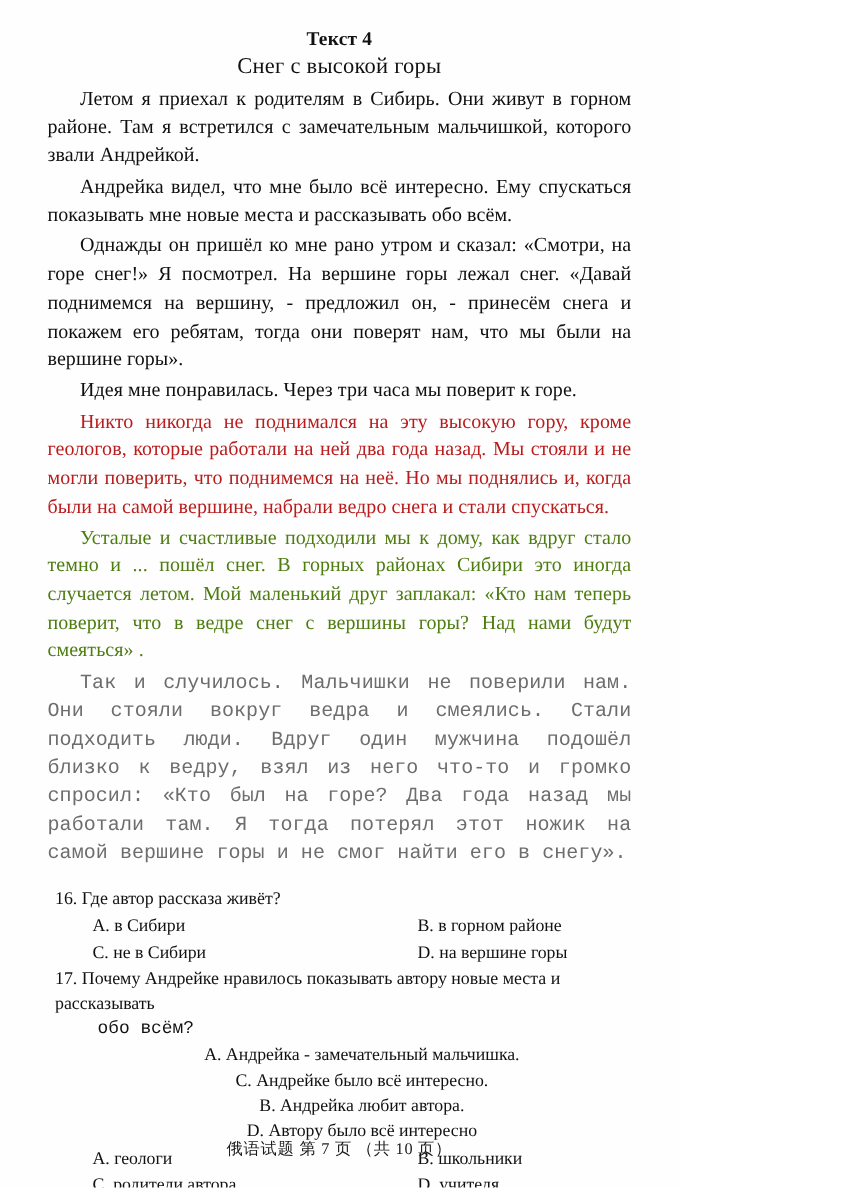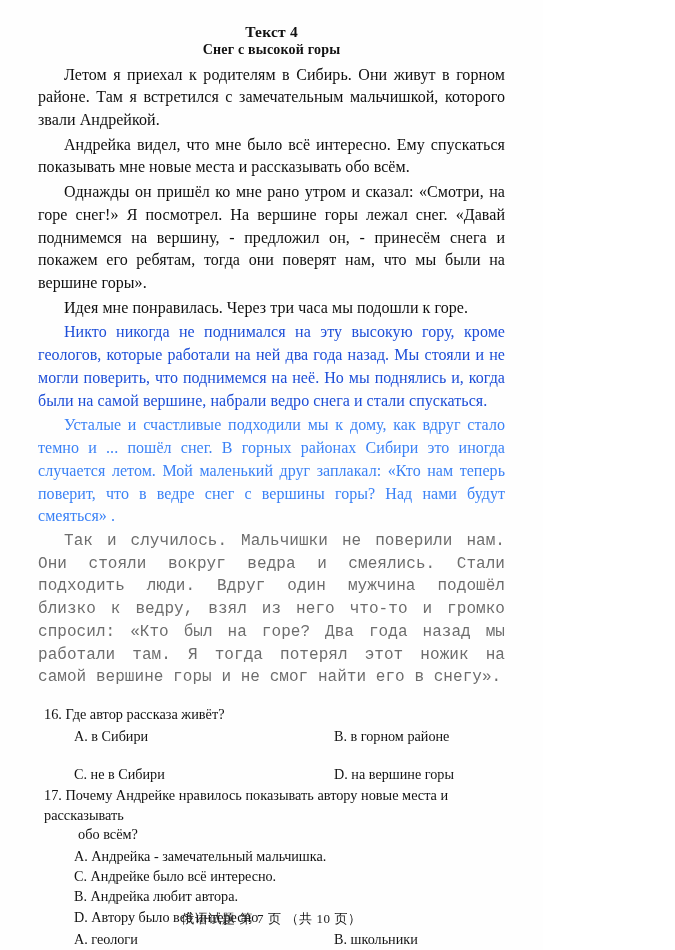--- a/index.html
+++ b/index.html
@@ -28,36 +28,36 @@
     text-align: center;
     margin-bottom: 4px;
   }
   .text-label {
     font-size: 15.5px;
     font-weight: bold;
     line-height: 1.25;
     letter-spacing: 0.2px;
   }
   .text-heading {
-    font-size: 14px;
-    font-weight: bold;
+    font-size: 18px;
+    font-weight: normal;
     line-height: 1.3;
     letter-spacing: 0.2px;
   }
   .body-par {
     font-size: 16px;
     line-height: 1.42;
     text-align: justify;
     text-indent: 26px;
     margin: 0 0 2px 0;
     letter-spacing: 0.05px;
     color: #0f0f0f;
   }
-  .faded-1 { color: #1d4ed8; }
-  .faded-2 { color: #3b82f6; }
+  .faded-1 { color: #b91c1c; }
+  .faded-2 { color: #4d7c0f; }
   .faded-3 { color: #6d6d6d; font-family: Liberation Mono, monospace; }
 
   .questions {
     margin-top: 16px;
   }
   .q-block {
     margin-bottom: 2px;
   }
   .q-stem {
     font-size: 14.3px;
@@ -66,34 +66,36 @@
     margin: 0 0 1px 0;
     padding-left: 6px;
     text-align: left;
   }
   .q-stem .qnum {
     display: inline;
   }
   .q-stem-cont {
     display: block;
     padding-left: 34px;
+    font-family: Liberation Mono, monospace;
   }
   .opts-grid {
     display: grid;
     grid-template-columns: 260px 1fr;
     padding-left: 36px;
-    row-gap: 18px;
+    row-gap: 1px;
   }
   .opt {
     font-size: 14.2px;
     line-height: 1.42;
     white-space: nowrap;
   }
   .opts-list .opt {
     padding-left: 36px;
+    text-align: center;
   }
   .footer {
     position: absolute;
     left: 0;
     right: 0;
     bottom: 22px;
     text-align: center;
     font-size: 13px;
     letter-spacing: 0.6px;
     color: #1a1a1a;
@@ -106,21 +108,21 @@
 
   <div class="title-block">
     <div class="text-label">Текст 4</div>
     <div class="text-heading">Снег с высокой горы</div>
   </div>
 
   <div class="passage">
     <p class="body-par">Летом я приехал к родителям в Сибирь. Они живут в горном районе. Там я встретился с замечательным мальчишкой, которого звали Андрейкой.</p>
     <p class="body-par">Андрейка видел, что мне было всё интересно. Ему спускаться показывать мне новые места и рассказывать обо всём.</p>
     <p class="body-par">Однажды он пришёл ко мне рано утром и сказал: «Смотри, на горе снег!» Я посмотрел. На вершине горы лежал снег. «Давай поднимемся на вершину, - предложил он, - принесём снега и покажем его ребятам, тогда они поверят нам, что мы были на вершине горы».</p>
-    <p class="body-par">Идея мне понравилась. Через три часа мы подошли к горе.</p>
+    <p class="body-par">Идея мне понравилась. Через три часа мы поверит к горе.</p>
     <p class="body-par faded-1">Никто никогда не поднимался на эту высокую гору, кроме геологов, которые работали на ней два года назад. Мы стояли и не могли поверить, что поднимемся на неё. Но мы поднялись и, когда были на самой вершине, набрали ведро снега и стали спускаться.</p>
     <p class="body-par faded-2">Усталые и счастливые подходили мы к дому, как вдруг стало темно и ... пошёл снег. В горных районах Сибири это иногда случается летом. Мой маленький друг заплакал: «Кто нам теперь поверит, что в ведре снег с вершины горы? Над нами будут смеяться» .</p>
     <p class="body-par faded-3">Так и случилось. Мальчишки не поверили нам. Они стояли вокруг ведра и смеялись. Стали подходить люди. Вдруг один мужчина подошёл близко к ведру, взял из него что-то и громко спросил: «Кто был на горе? Два года назад мы работали там. Я тогда потерял этот ножик на самой вершине горы и не смог найти его в снегу».</p>
   </div>
 
   <div class="questions">
 
     <div class="q-block">
       <p class="q-stem">
         <span class="qnum">16.</span>

